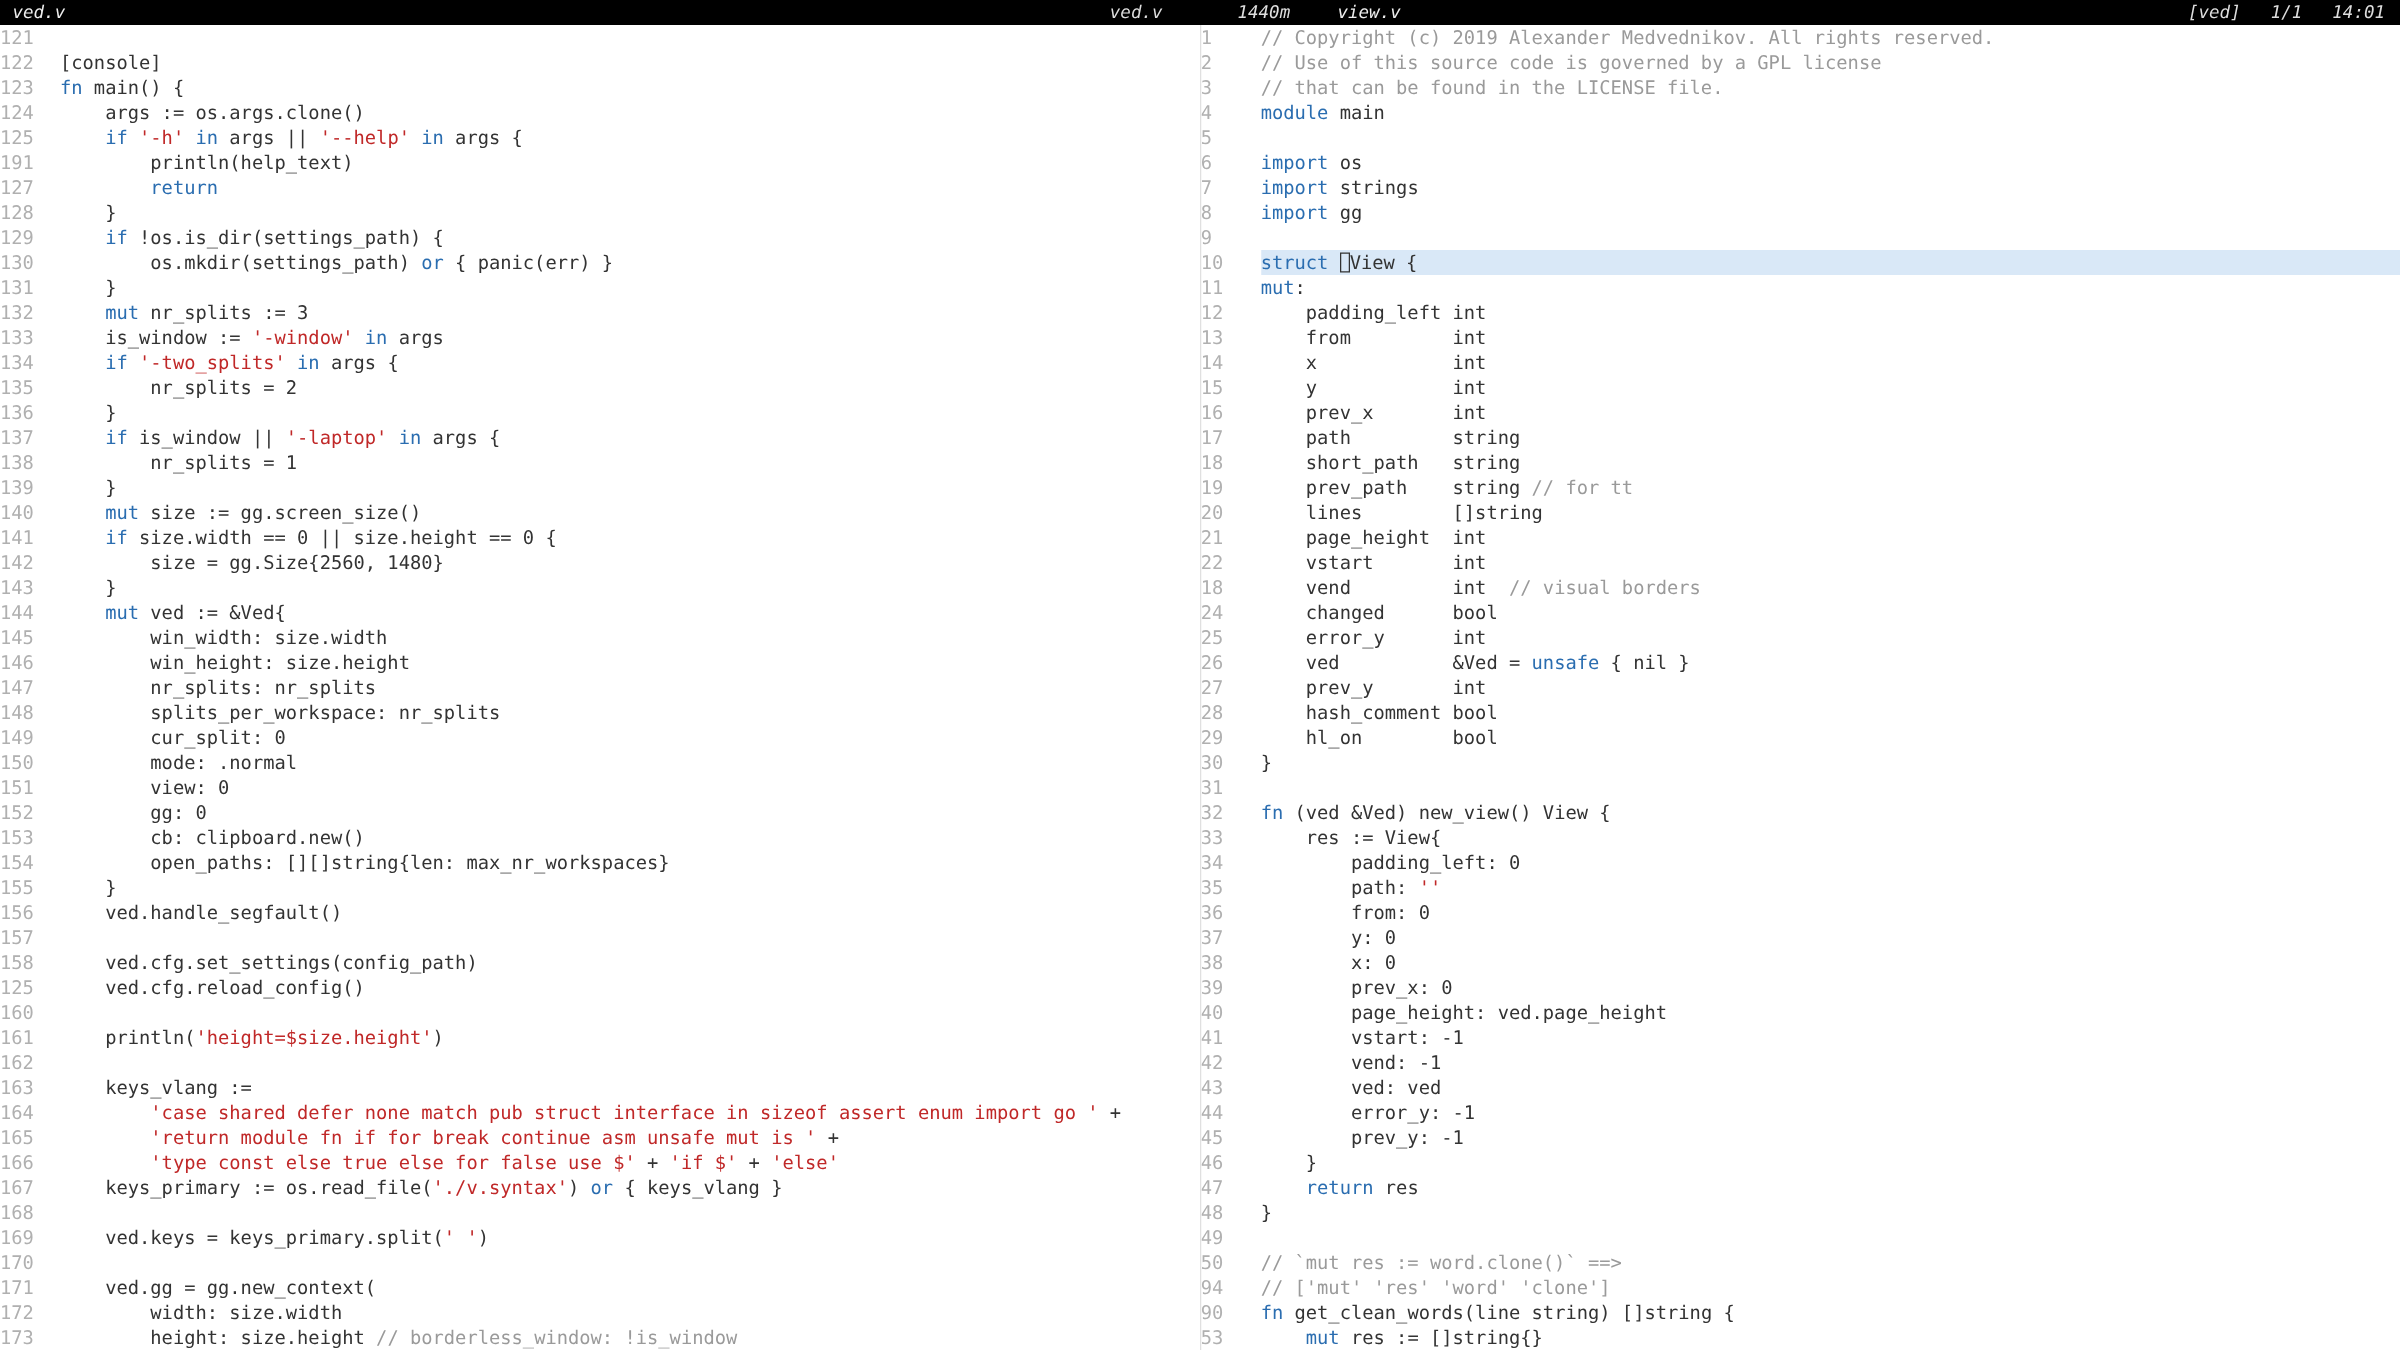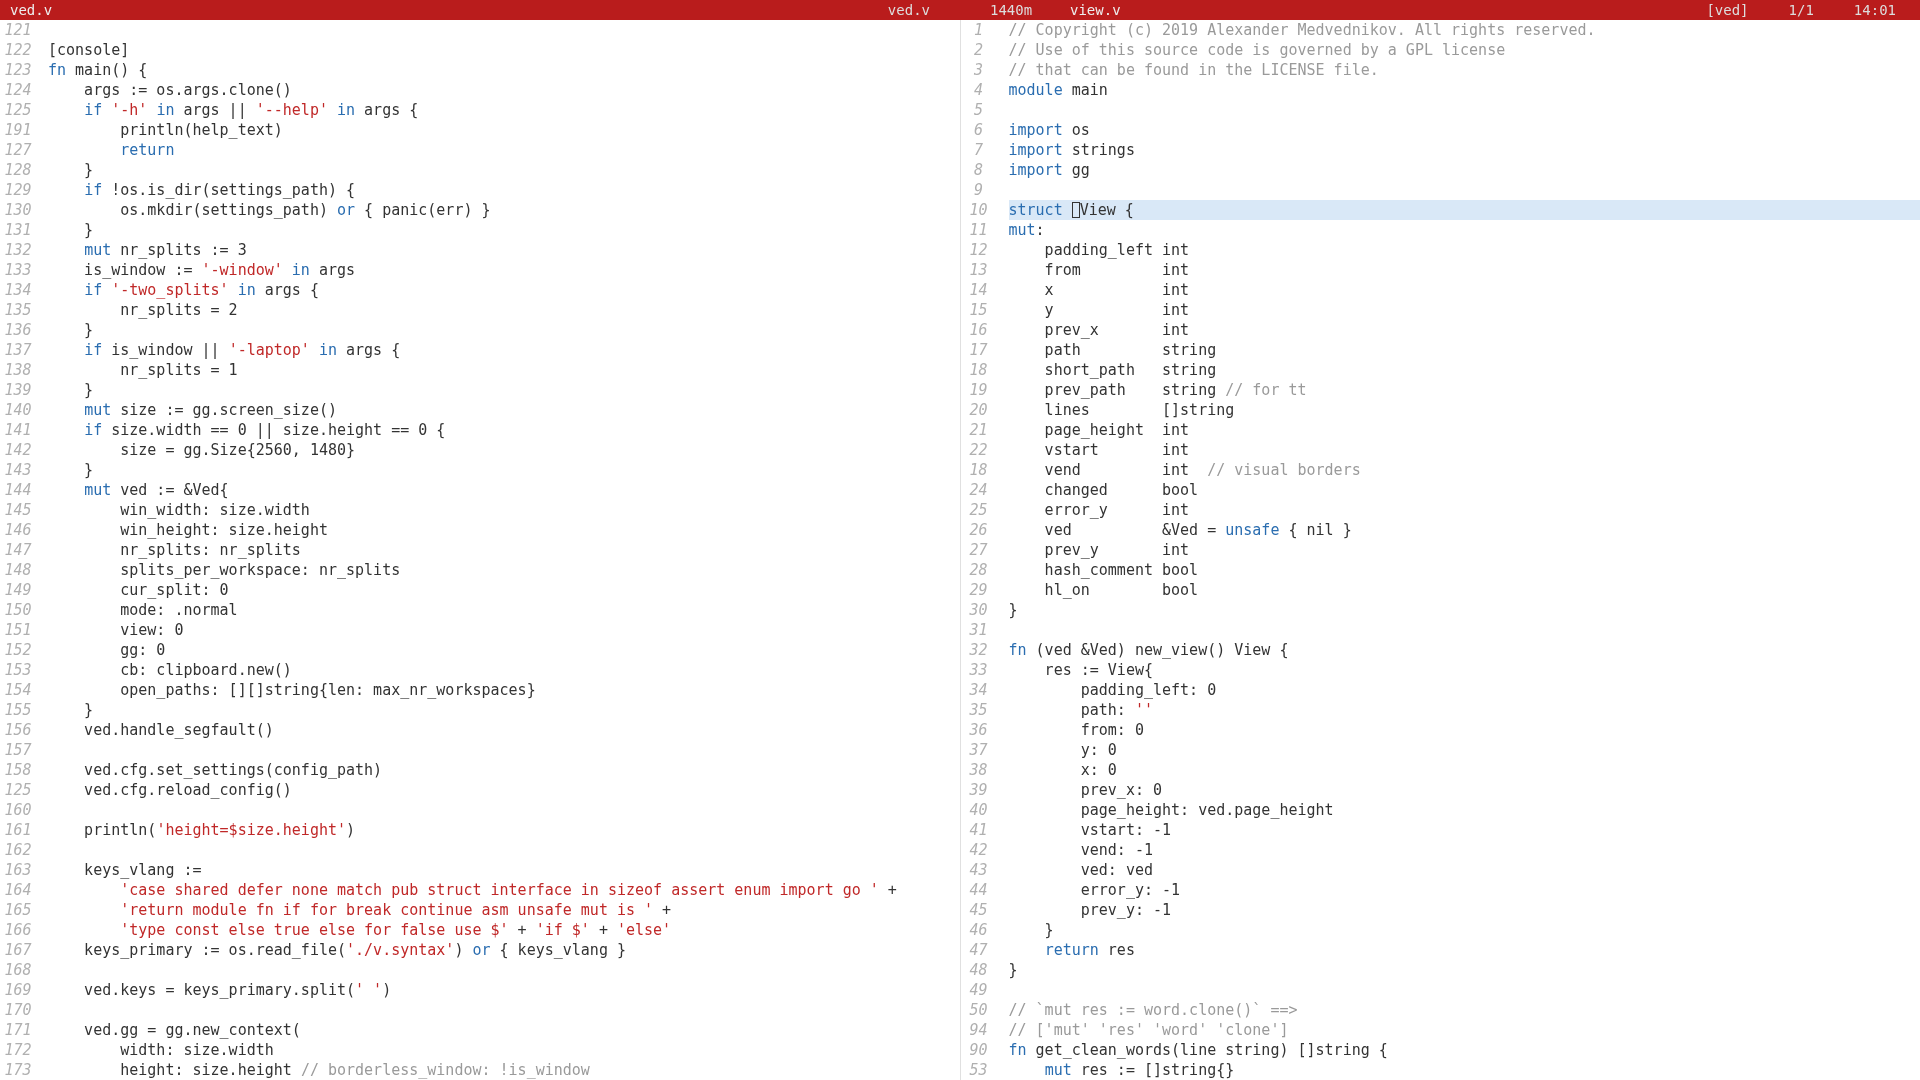--- a/index.html
+++ b/index.html
@@ -7,64 +7,64 @@
   font-family: "Menlo", "Consolas", "DejaVu Sans Mono", monospace;
   font-size: 15px;
   line-height: 20px;
   background: #ffffff;
   color: #333;
   width: 1920px;
   height: 1080px;
   overflow: hidden;
 }
 .topbar {
-  background: #b91c1c;
+  background: #000000;
   color: #ddd;
   height: 20px;
   display: flex;
   align-items: flex-end;
   font-size: 14px;
   position: relative;
+  font-style: italic;
 }
 .topbar .tab {
   padding: 0 10px;
   color: #eee;
 }
 .topbar .center-group {
   position: absolute;
   left: 50%;
   transform: translateX(-50%);
   display: flex;
   gap: 60px;
 }
 .topbar .right-group {
   position: absolute;
-  right: 24px;
-  display: flex;
-  gap: 40px;
+  right: 12px;
+  display: flex;
+  gap: 24px;
 }
 .splits {
   display: flex;
   height: calc(100% - 20px);
 }
 .pane {
   flex: 1;
   overflow: hidden;
   position: relative;
 }
 .pane + .pane { border-left: 1px solid #e0e0e0; }
 .gutter {
   position: absolute;
   left: 0; top: 0;
   width: 44px;
-  text-align: center;
+  text-align: left;
   color: #b0b0b0;
   padding-right: 8px;
   user-select: none;
-  font-style: italic;
 }
 .code {
   position: absolute;
   left: 48px;
   right: 0;
   top: 0;
   white-space: pre;
 }
 .line { height: 20px; }
 .hl-line { background: #d9e8f7; }

